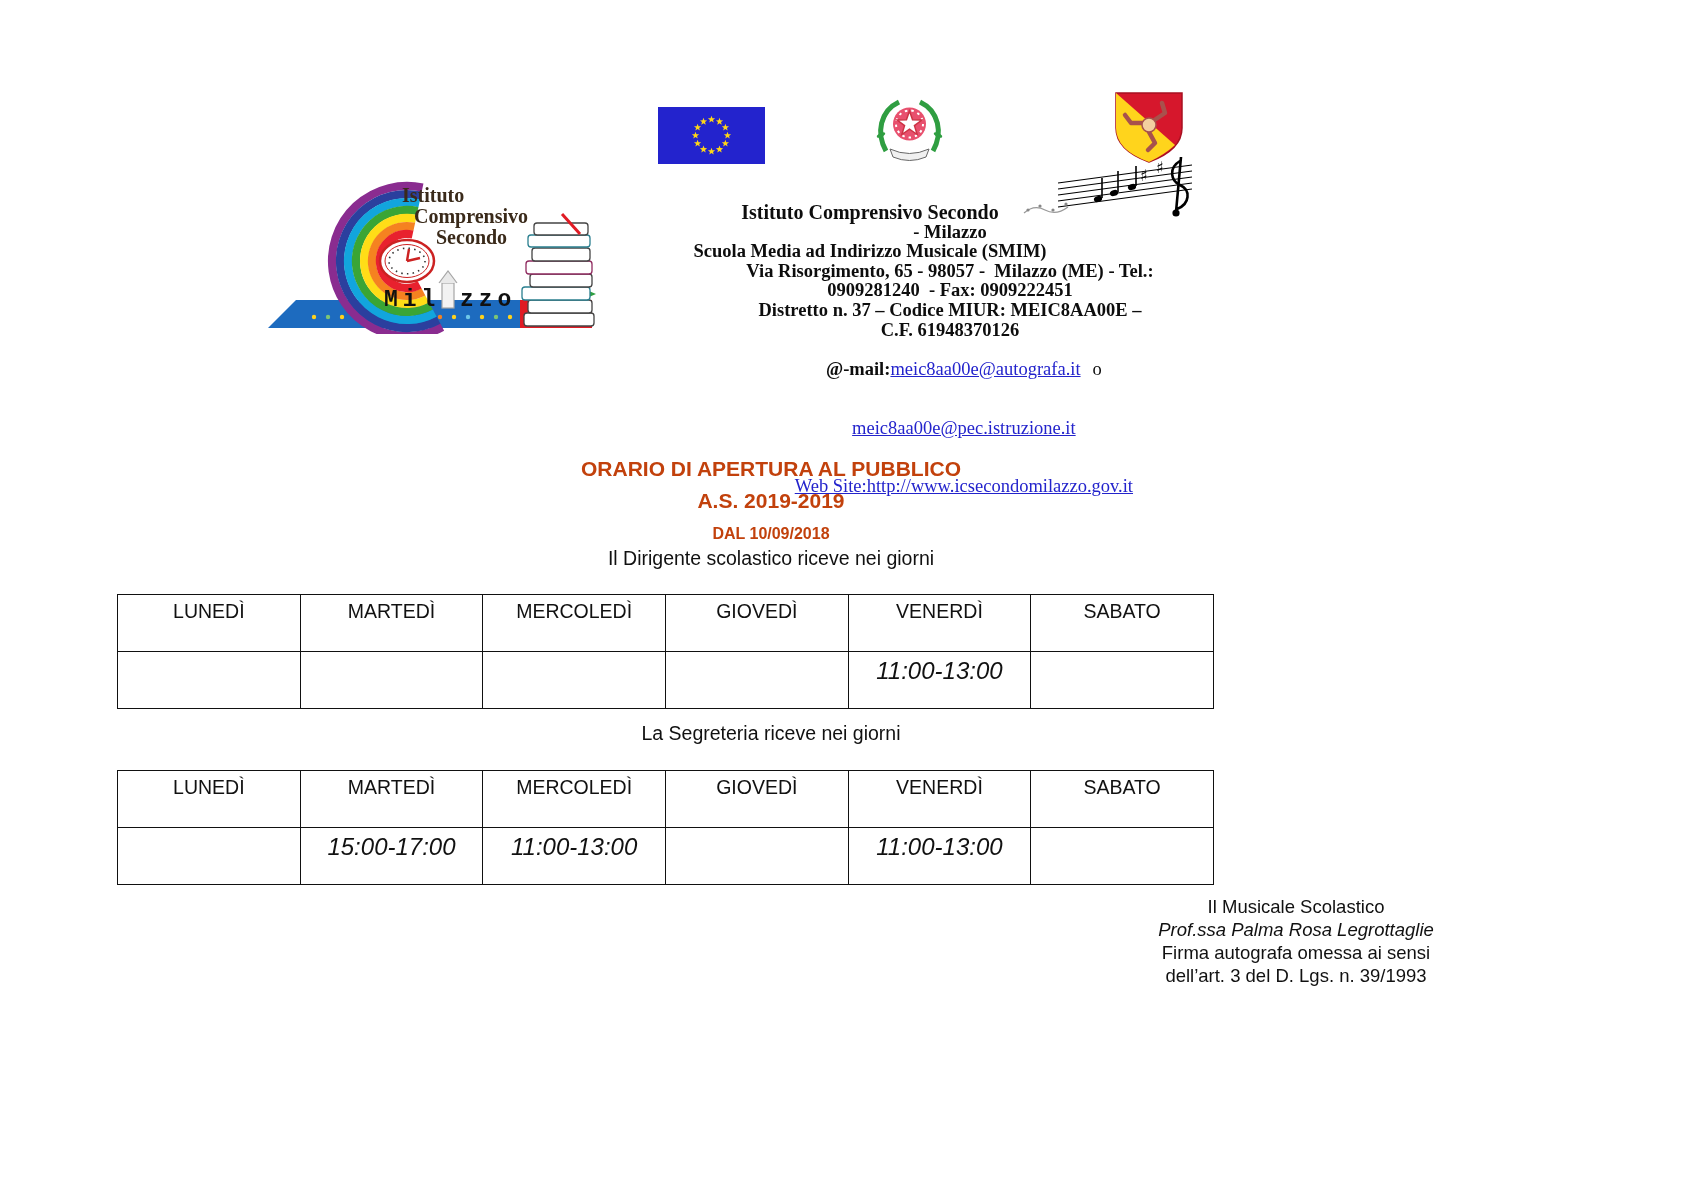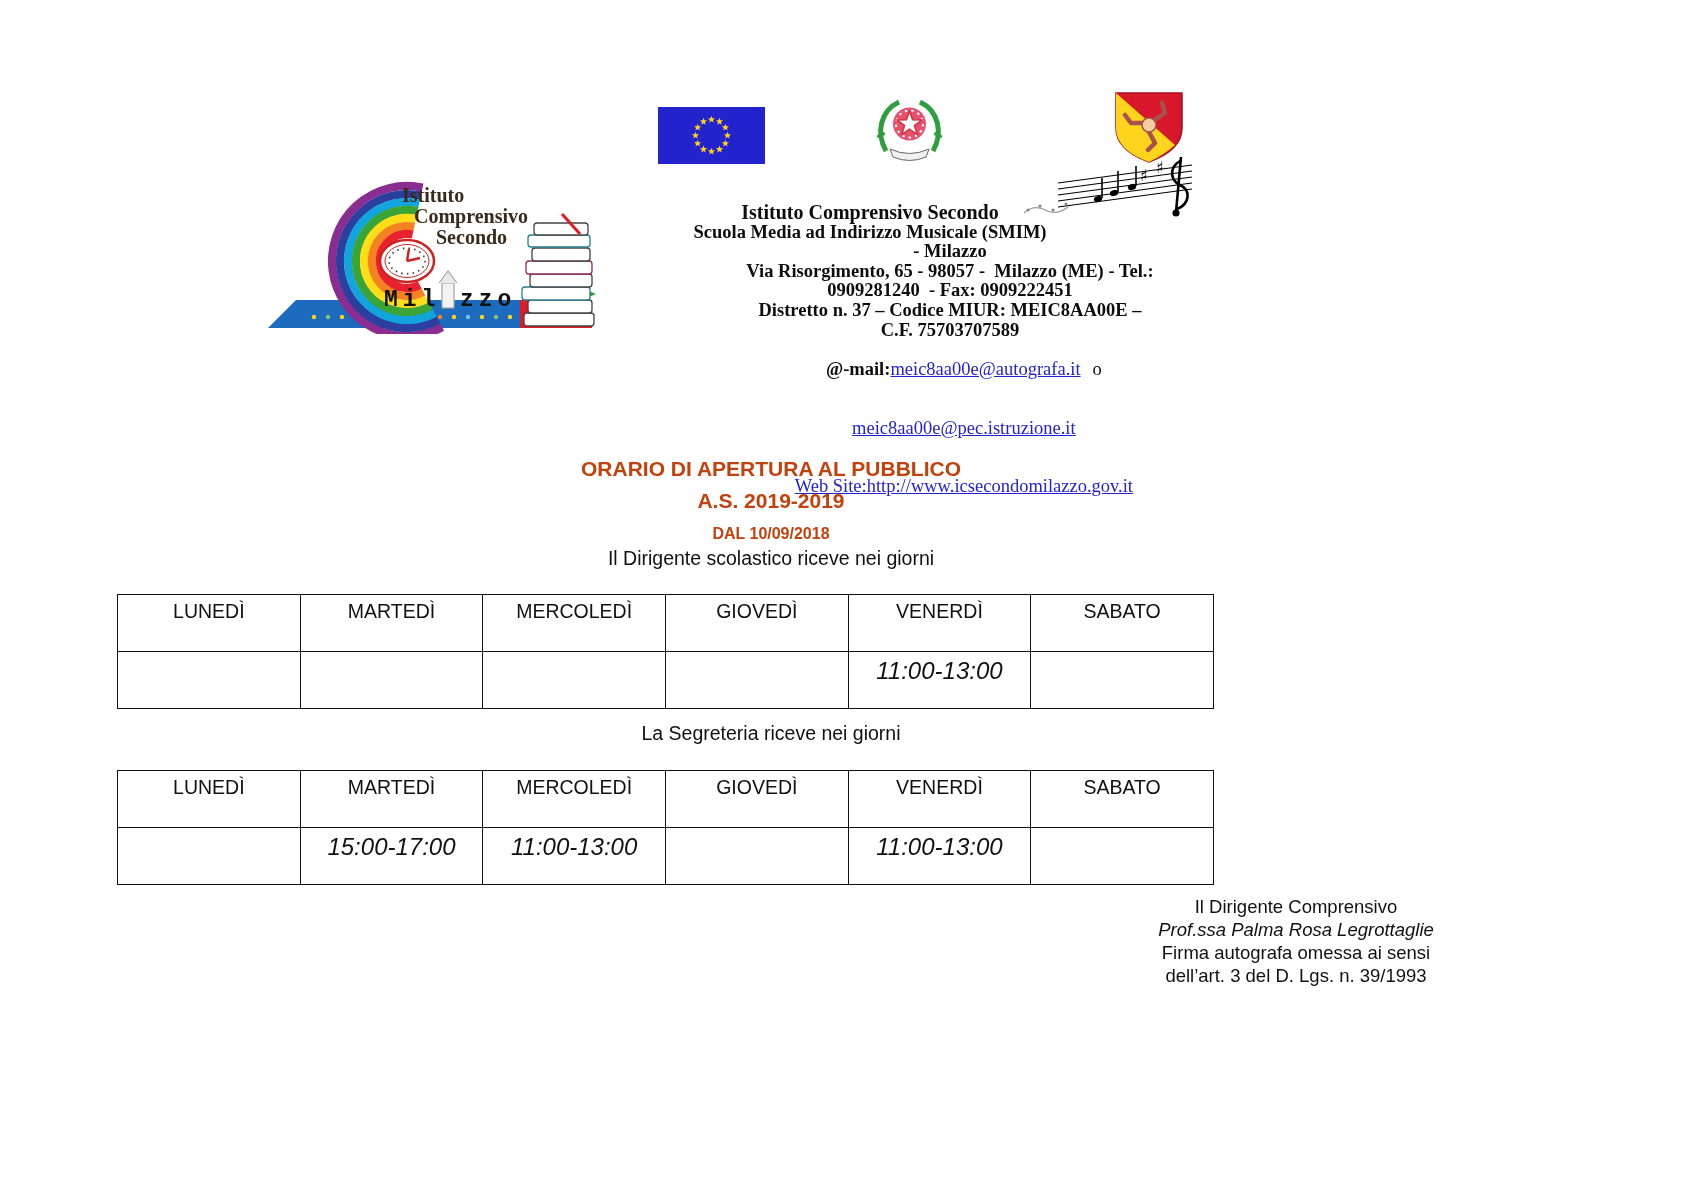--- a/index.html
+++ b/index.html
@@ -190,26 +190,26 @@
       <text class="lg-word" x="140" y="26">Istituto</text>
       <text class="lg-word" x="152" y="47">Comprensivo</text>
       <text class="lg-word" x="174" y="68">Secondo</text>
       <text class="lg-city" x="122" y="130">Mil</text>
       <text class="lg-city" x="198" y="130">zzo</text>
     </svg>
   </div>
 
   <div class="org-block">
     <div class="org-line l1 shift">Istituto Comprensivo Secondo</div>
+    <div class="org-line">- Milazzo</div>
     <div class="org-line shift">Scuola Media ad Indirizzo Musicale (SMIM)</div>
-    <div class="org-line">- Milazzo</div>
     <div class="org-line">Via Risorgimento, 65 - 98057 -  Milazzo (ME) - Tel.:</div>
     <div class="org-line">0909281240  - Fax: 0909222451</div>
     <div class="org-line">Distretto n. 37 – Codice MIUR: MEIC8AA00E –</div>
-    <div class="org-line">C.F. 75703707589</div>
+    <div class="org-line">C.F. 61948370126</div>
     <div class="org-line">
       <span class="email-label">@-mail:</span><a class="doc-link">meic8aa00e@autografa.it</a><span class="email-sep">o</span>
     </div>
     <div class="org-line">
       <a class="doc-link">meic8aa00e@pec.istruzione.it</a>
     </div>
     <div class="org-line">
       <a class="doc-link">Web Site:http://www.icsecondomilazzo.gov.it</a>
     </div>
   </div>
@@ -262,19 +262,19 @@
         <td>15:00-17:00</td>
         <td>11:00-13:00</td>
         <td></td>
         <td>11:00-13:00</td>
         <td></td>
       </tr>
     </tbody>
   </table>
 
   <div class="signature">
-    <div>Il Dirigente Comprensivo</div>
+    <div>Il Musicale Scolastico</div>
     <div class="sig-name">Prof.ssa Palma Rosa Legrottaglie</div>
     <div>Firma autografa omessa ai sensi</div>
     <div>dell’art. 3 del D. Lgs. n. 39/1993</div>
   </div>
 
 </div>
 
 </body></html>

